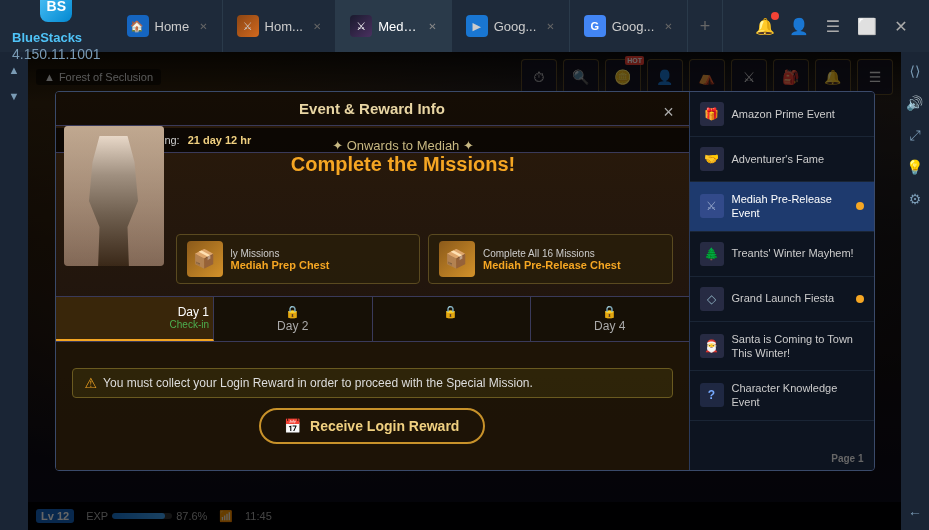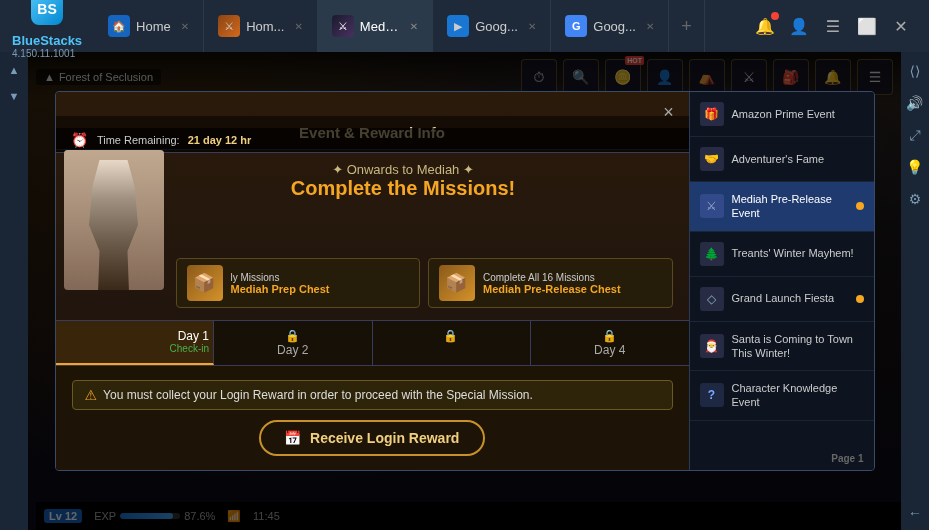--- a/index.html
+++ b/index.html
@@ -42,21 +42,21 @@
       font-weight: bold;
     }
     .logo-text {
       color: #4fc3f7;
       font-size: 13px;
       font-weight: bold;
       line-height: 1.2;
     }
     .logo-version {
       color: #7a9bb5;
-      font-size: 10px;
+      font-size: 14px;
     }
     .tab-bar {
       display: flex;
       align-items: center;
       flex: 1;
       height: 100%;
     }
     .tab {
       display: flex;
       align-items: center;
@@ -217,21 +217,21 @@
       font-size: 7px;
       padding: 1px 2px;
       border-radius: 2px;
       font-weight: bold;
     }
 
     
     .game-status-bar {
       position: absolute;
       bottom: 0;
-      left: 8px;
+      left: 0;
       right: 0;
       height: 28px;
       background: rgba(0,0,0,0.85);
       display: flex;
       align-items: center;
       padding: 0 8px;
       gap: 12px;
       z-index: 5;
     }
     .status-item {
@@ -295,21 +295,20 @@
       flex-direction: column;
     }
     .modal-header {
       background: rgba(0,0,0,0.5);
       padding: 8px 16px;
       text-align: center;
       color: #e8d5a3;
       font-size: 15px;
       font-weight: bold;
       border-bottom: 1px solid #3a3a5a;
-      margin-top: 24px;
     }
     .modal-close {
       position: absolute;
       top: 8px;
       right: 8px;
       color: #aaa;
       font-size: 18px;
       cursor: pointer;
       width: 24px;
       height: 24px;

